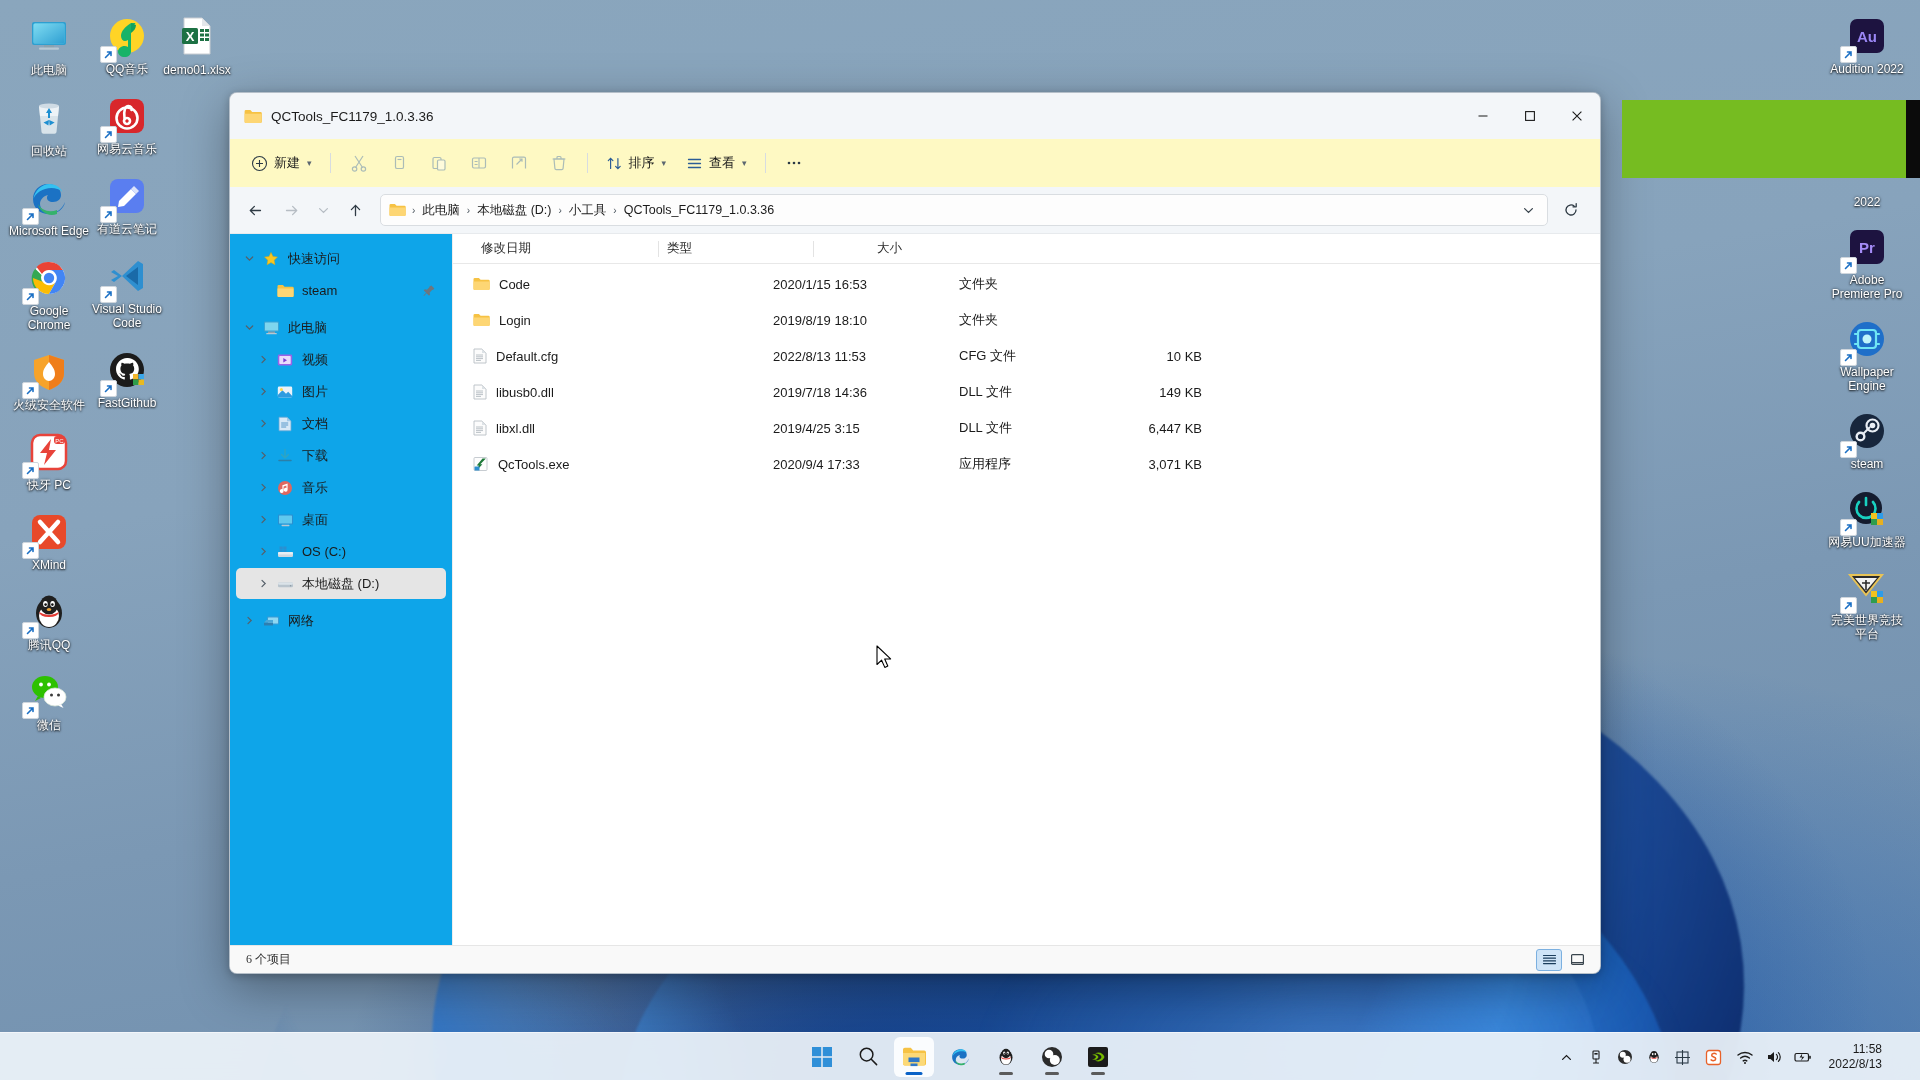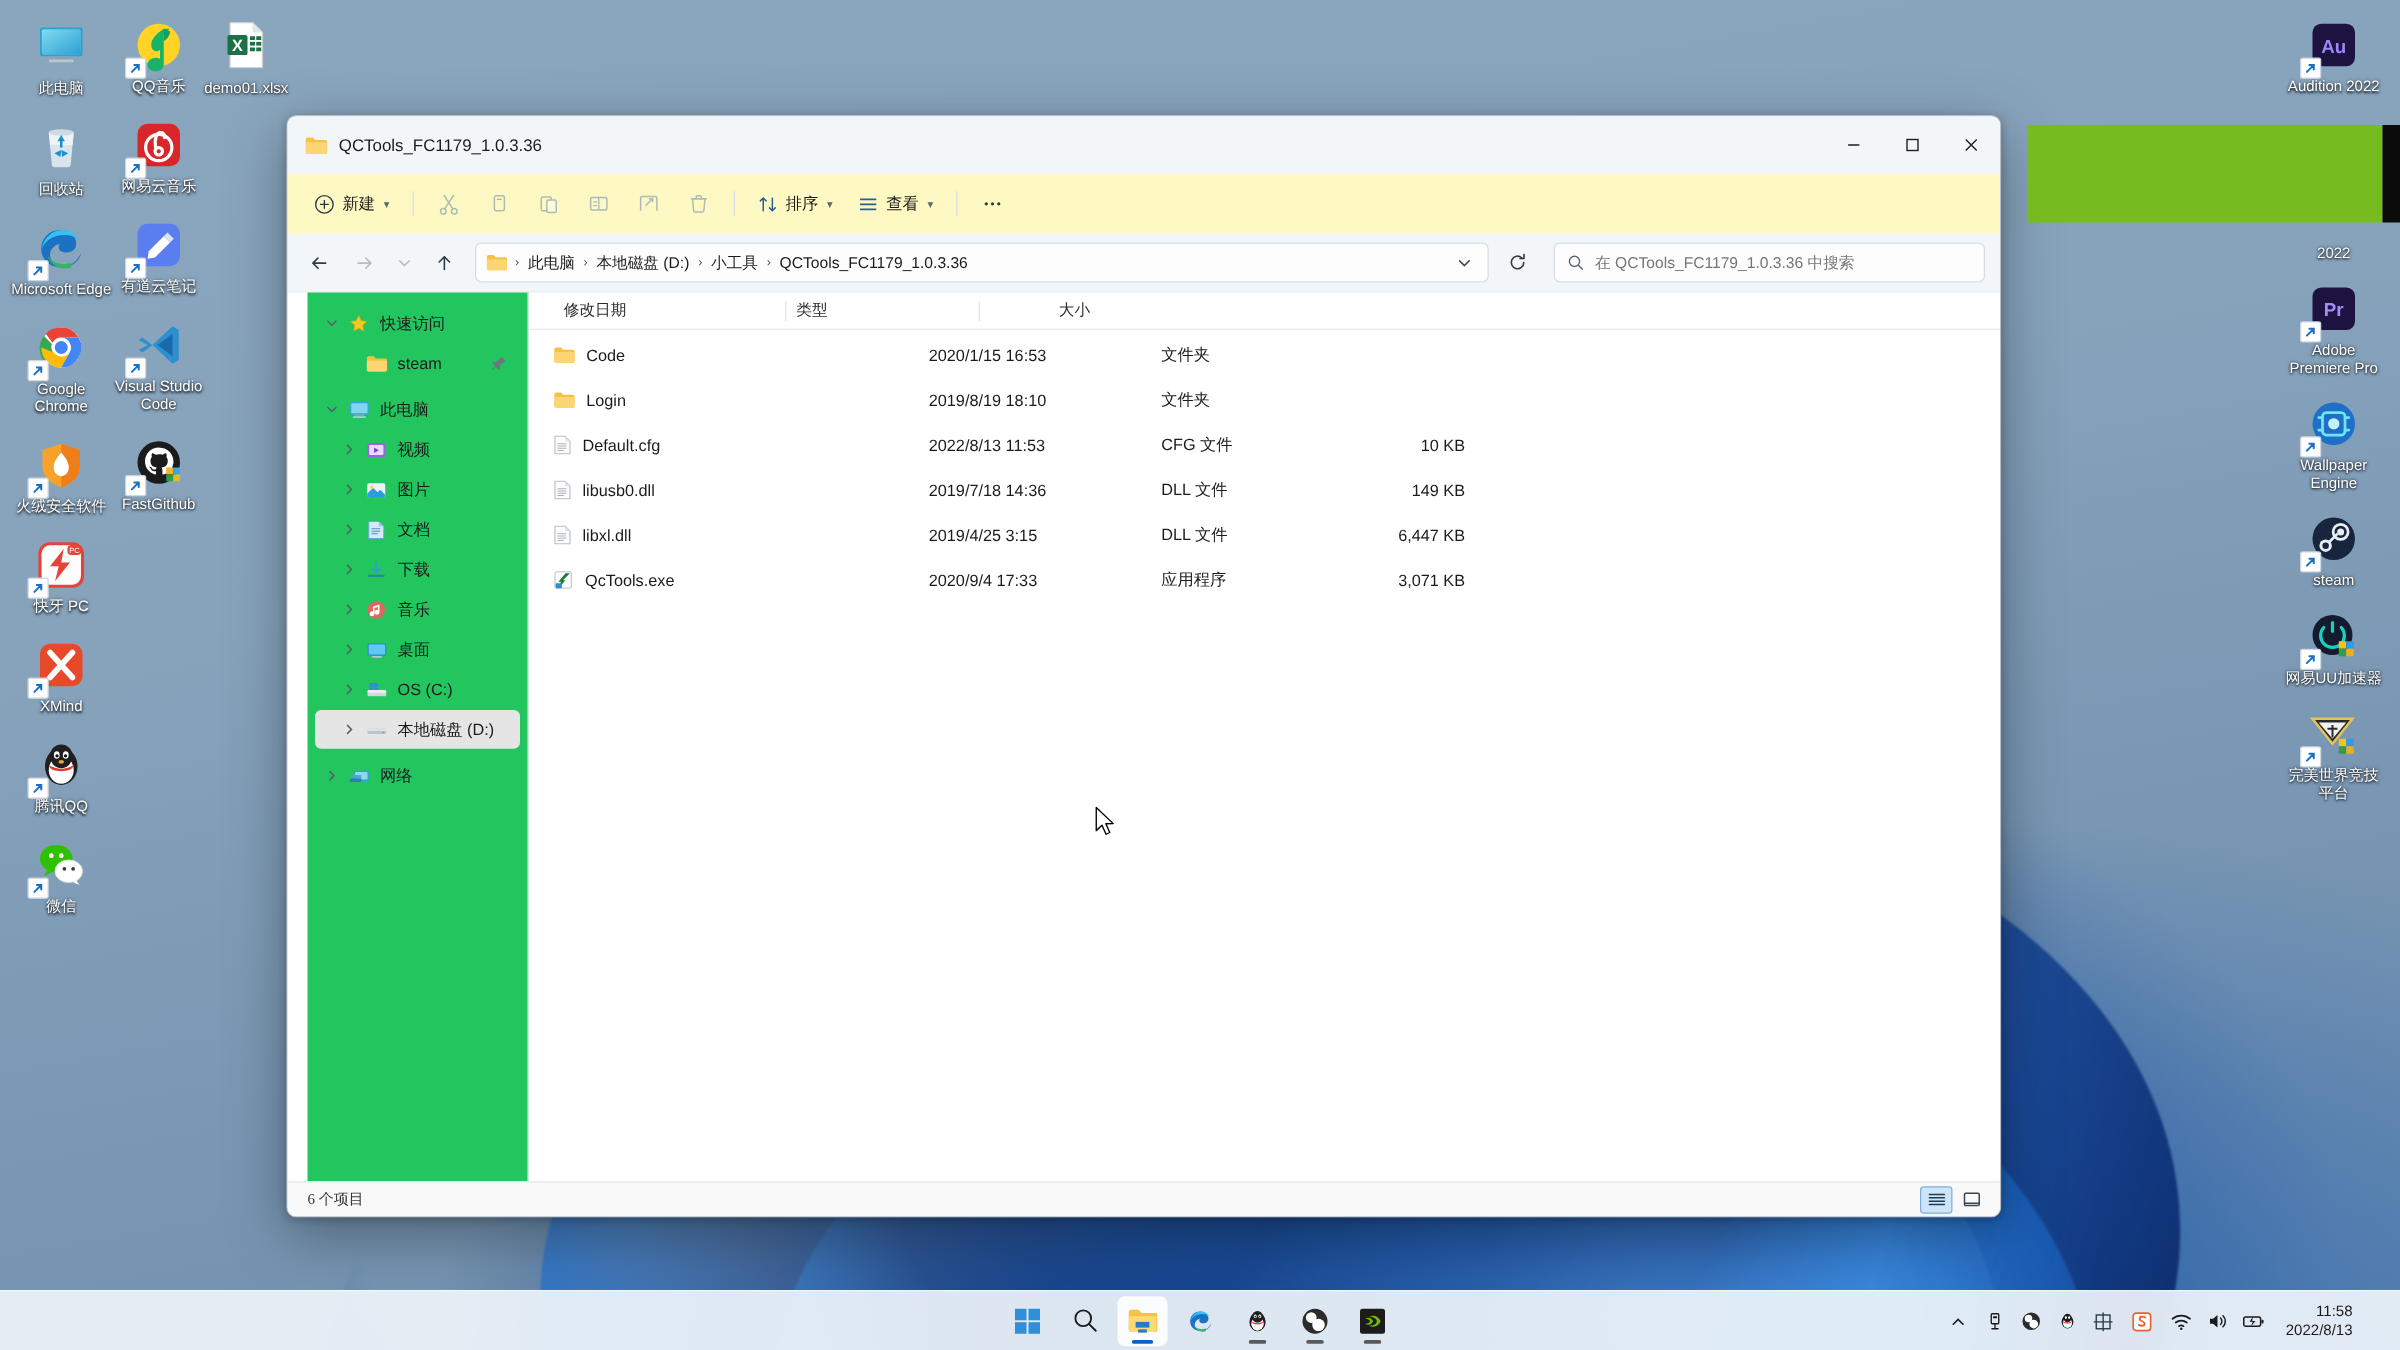--- a/index.html
+++ b/index.html
@@ -199,27 +199,26 @@
   .body {
     flex: 1;
     display: flex;
     background: #ffffff;
     min-height: 0;
     border-top: 1px solid #e7eaed;
   }
 
   
   .sidebar {
-    width: 177px;
-    background: #22c55e;
+    width: 223px;
+    background: #0ea5e9;
     padding-top: 8px;
     flex: none;
     overflow-y: auto;
     border-right: 1px solid #ededed;
-    margin-left: 16px;
   }
   .nav-row {
     height: 31px;
     display: flex; align-items: center;
     padding-right: 10px;
     margin: 1px 6px;
     border-radius: 5px;
     font-size: 13px; color: #1b1b1b;
     position: relative;
   }
@@ -912,27 +911,20 @@
       </div>
     </div>
 
     <div class="navbtn" style="margin-left:4px;">
       <svg width="16" height="16" viewBox="0 0 16 16">
         <path d="M13 8 a5 5 0 1 1 -1.7 -3.8" fill="none" stroke="currentColor" stroke-width="1.3" stroke-linecap="round"></path>
         <path d="M13.2 1.6 V4.8 H10" fill="none" stroke="currentColor" stroke-width="1.3" stroke-linecap="round" stroke-linejoin="round"></path>
       </svg>
     </div>
 
-    <div class="searchbox">
-      <svg width="14" height="14" viewBox="0 0 14 14">
-        <circle cx="6" cy="6" r="4.4" fill="none" stroke="#5c666e" stroke-width="1.2"></circle>
-        <path d="M9.3 9.3 L12.8 12.8" stroke="#5c666e" stroke-width="1.2" stroke-linecap="round"></path>
-      </svg>
-      <input type="text" value="" placeholder="在 QCTools_FC1179_1.0.3.36 中搜索" style="">
-    </div>
   </div>
 
   <div class="body">
 
     <div class="sidebar">
 
       <div class="nav-row lvl0">
         <span class="nav-twisty">
           <svg width="11" height="11" viewBox="0 0 11 11">
               <path d="M2.3 4 L5.5 7.2 L8.7 4" fill="none" stroke="currentColor" stroke-width="1.2" stroke-linecap="round"></path>

